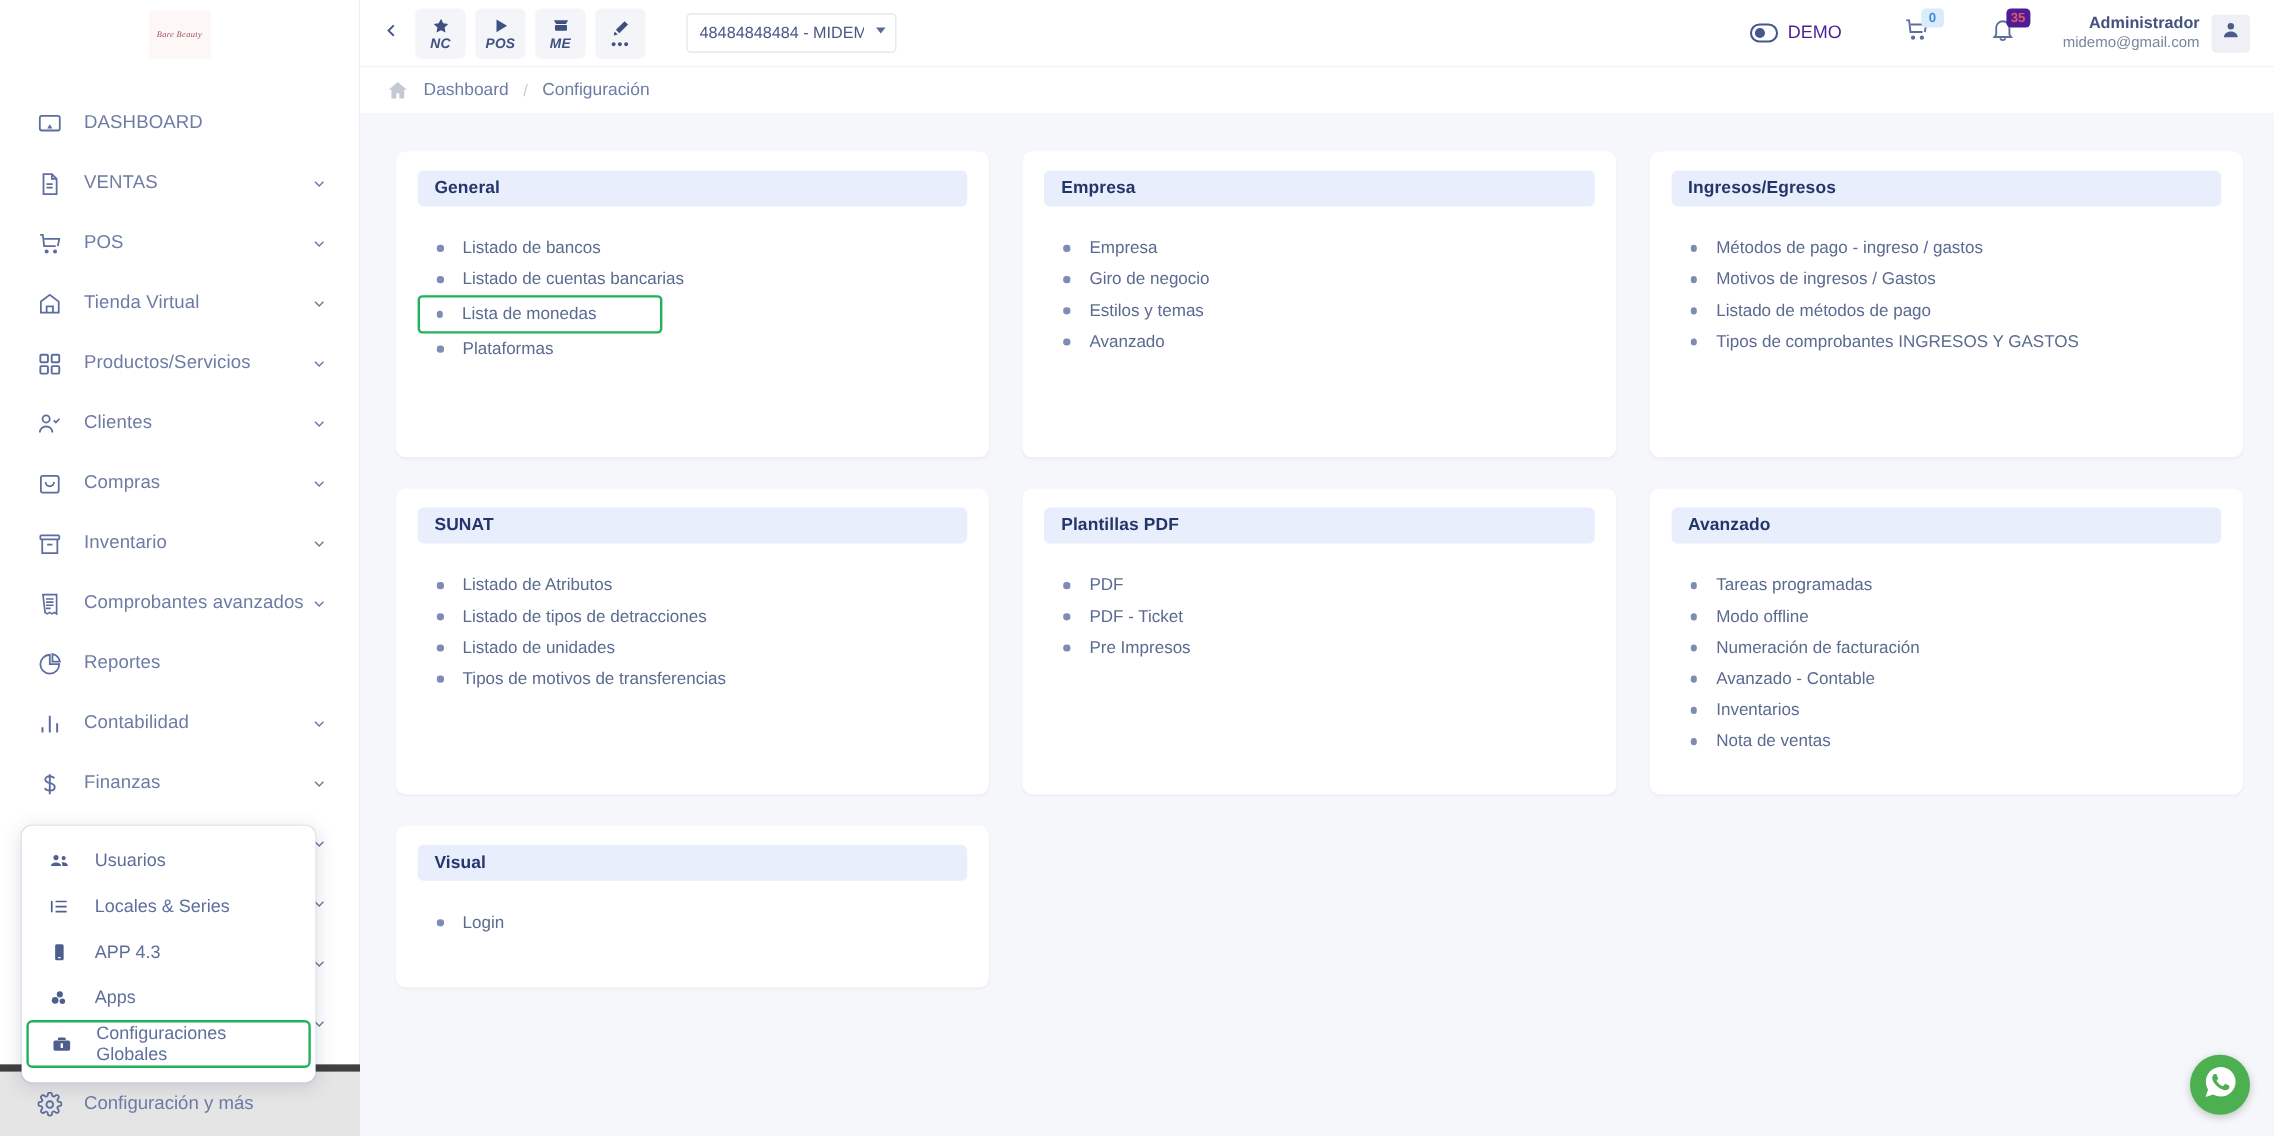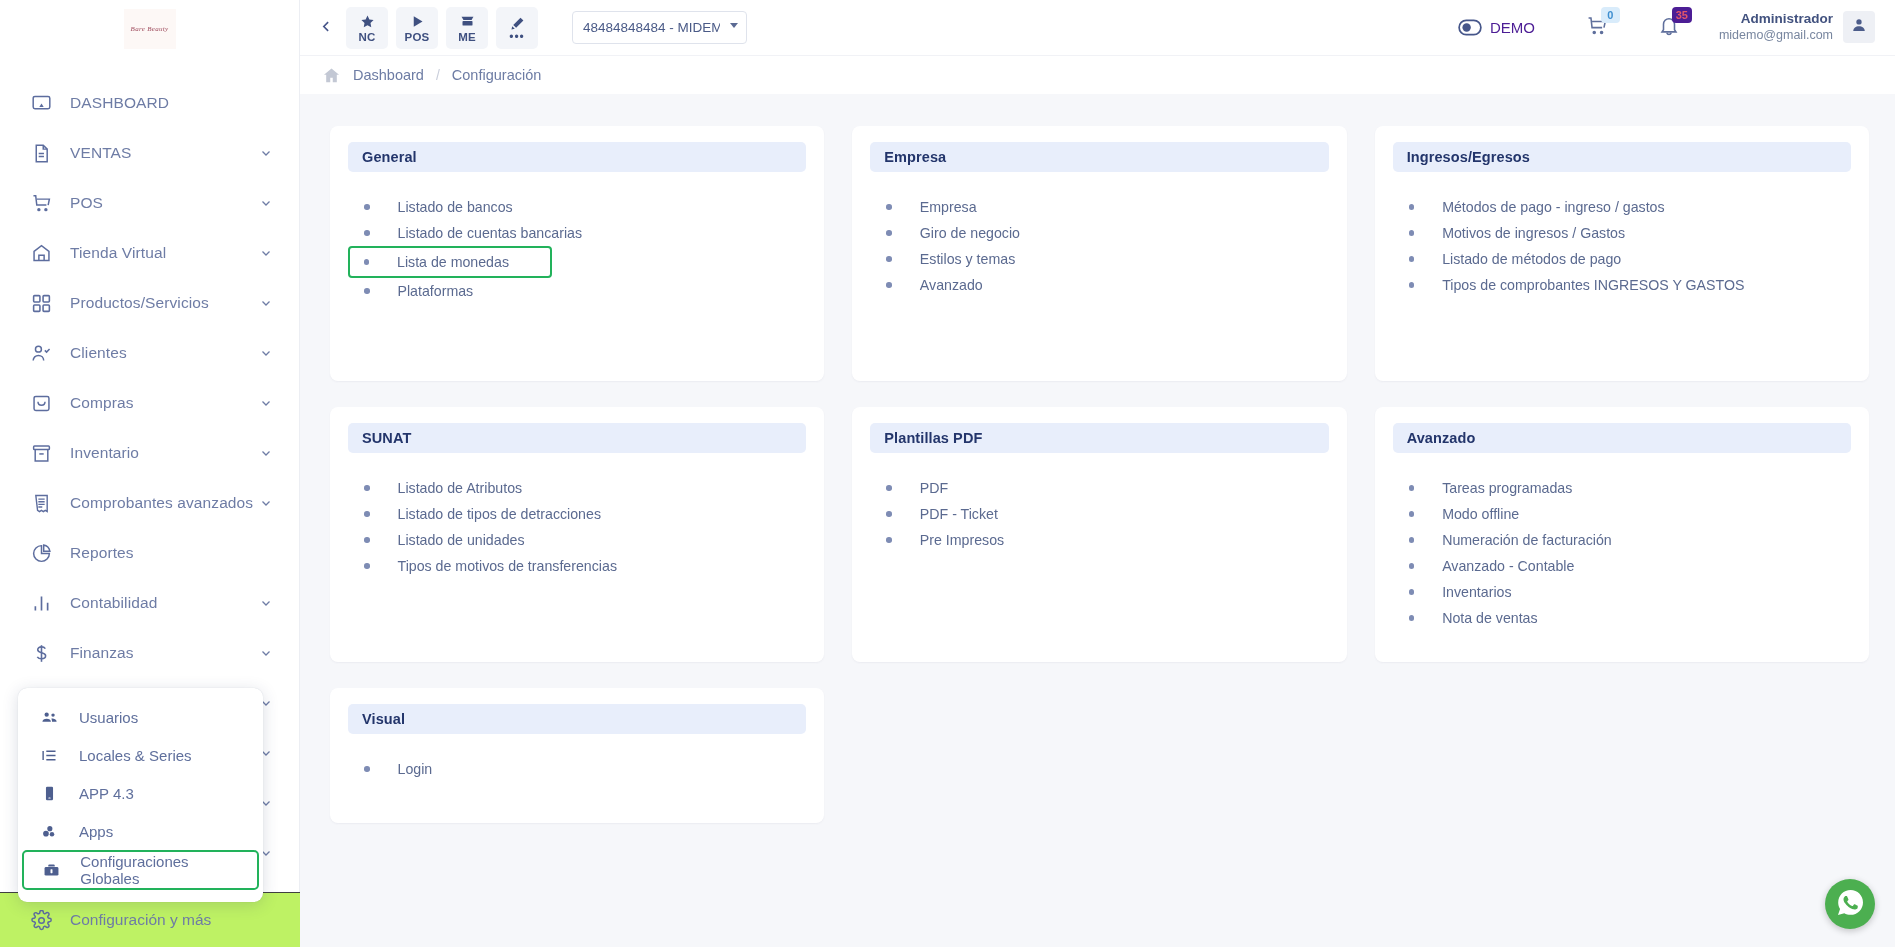--- a/index.html
+++ b/index.html
@@ -36,21 +36,21 @@
     width: 26px; height: 26px; flex: 0 0 26px; margin-right: 16px;
     display: flex; align-items: center; justify-content: center; color: #5d6d9e;
   }
   .nav-ico svg { width: 21px; height: 21px; }
   .nav-label { flex: 1 1 auto; white-space: nowrap; }
   .nav-caret { width: 14px; color: #6e7ca5; display: flex; align-items: center; justify-content: center; }
   .nav-caret svg { width: 12px; height: 12px; }
 
   .sidebar-footer {
     position: absolute; left: 0; bottom: 0; width: 300px;
-    border-top: 1px solid #404040; background: #bef264;
+    border-top: 6px solid #404040; background: #e5e5e5;
   }
   .footer-item {
     display: flex; align-items: center; height: 54px; padding: 0 28px;
     color: #6e7ca5; font-size: 15.5px; cursor: pointer;
   }
   .footer-item .nav-ico { color: #5d6d9e; }
 
   
   .flyout {
     position: absolute; left: 18px; top: 688px; width: 245px;
@@ -79,21 +79,21 @@
   }
   .collapse-btn {
     width: 28px; height: 28px; display: flex; align-items: center; justify-content: center;
     color: #47568a; cursor: pointer; margin-right: 6px;
   }
   .collapse-btn svg { width: 13px; height: 13px; }
   .quick-btns { display: flex; gap: 8px; align-items: center; }
   .qbtn {
     width: 42px; height: 42px; background: #f3f5f9; border-radius: 5px;
     display: flex; flex-direction: column; align-items: center; justify-content: center;
-    gap: 1px; cursor: pointer; color: #3f5080;
+    gap: 1px; cursor: pointer; color: #3f5080; font-style: italic;
   }
   .qbtn .q-ico { height: 17px; display: flex; align-items: center; color: #3f5080; }
   .qbtn .q-ico svg { width: 15px; height: 15px; }
   .qbtn .q-lab { font-size: 11.5px; font-weight: bold; letter-spacing: .2px; color: #3f5080; }
   .qbtn.pencil .q-ico svg { width: 15px; height: 15px; }
   .qbtn .dots { letter-spacing: 1px; font-size: 12px; line-height: 8px; color: #3f5080; }
 
   .select-wrap { position: relative; margin-left: 34px; }
   .tenant-select {
     width: 175px; height: 33px; border: 1px solid #dfe3ec; border-radius: 4px;
@@ -120,21 +120,21 @@
   .badge {
     position: absolute; top: -1px; right: -3px; min-width: 19px; height: 16px;
     border-radius: 4px; font-size: 11px; font-weight: bold;
     display: flex; align-items: center; justify-content: center; padding: 0 4px;
   }
   .badge.blue { background: #d9ecfb; color: #3f8fd0; }
   .badge.red { background: #4c1d95; color: #e2566a; }
   .cart-btn { margin-right: 32px; }
   .bell-btn { margin-right: 30px; }
 
-  .user-block { display: flex; align-items: flex-start; gap: 10px; cursor: pointer; }
+  .user-block { display: flex; align-items: flex-end; gap: 10px; cursor: pointer; }
   .user-text { text-align: right; line-height: 1.25; }
   .user-name { font-size: 13.5px; font-weight: bold; color: #42527f; }
   .user-mail { font-size: 12.5px; color: #78869f; }
   .avatar {
     width: 32px; height: 32px; background: #eef0f5; border-radius: 4px;
     display: flex; align-items: center; justify-content: center; color: #4c5c8a;
   }
   .avatar svg { width: 16px; height: 16px; }
 
   
@@ -158,21 +158,21 @@
   .card.r1 { min-height: 229px; }
   .card.r2 { min-height: 255px; }
   .card.r3 { min-height: 135px; }
   .card-head {
     background: #e8eefb; border-radius: 5px; height: 30px;
     display: flex; align-items: center; padding-left: 14px;
     font-size: 14.5px; font-weight: bold; color: #23356b; letter-spacing: .1px;
   }
   .card-list { list-style: none; margin-top: 22px; }
   .card-list li {
-    display: flex; align-items: center; gap: 28px;
+    display: flex; align-items: center; gap: 16px;
     height: 26px; padding-left: 16px; color: #5b6a90; font-size: 14.2px;
     cursor: pointer;
   }
   .card-list li .dot {
     width: 5.5px; height: 5.5px; border-radius: 50%; background: #7e8cb4; flex: 0 0 5.5px;
   }
   .card-list li.hl {
     border: 2.5px solid #22b25b; border-radius: 4px; height: 32px;
     padding-left: 13.5px; margin-left: -0px; width: 204px;
   }

